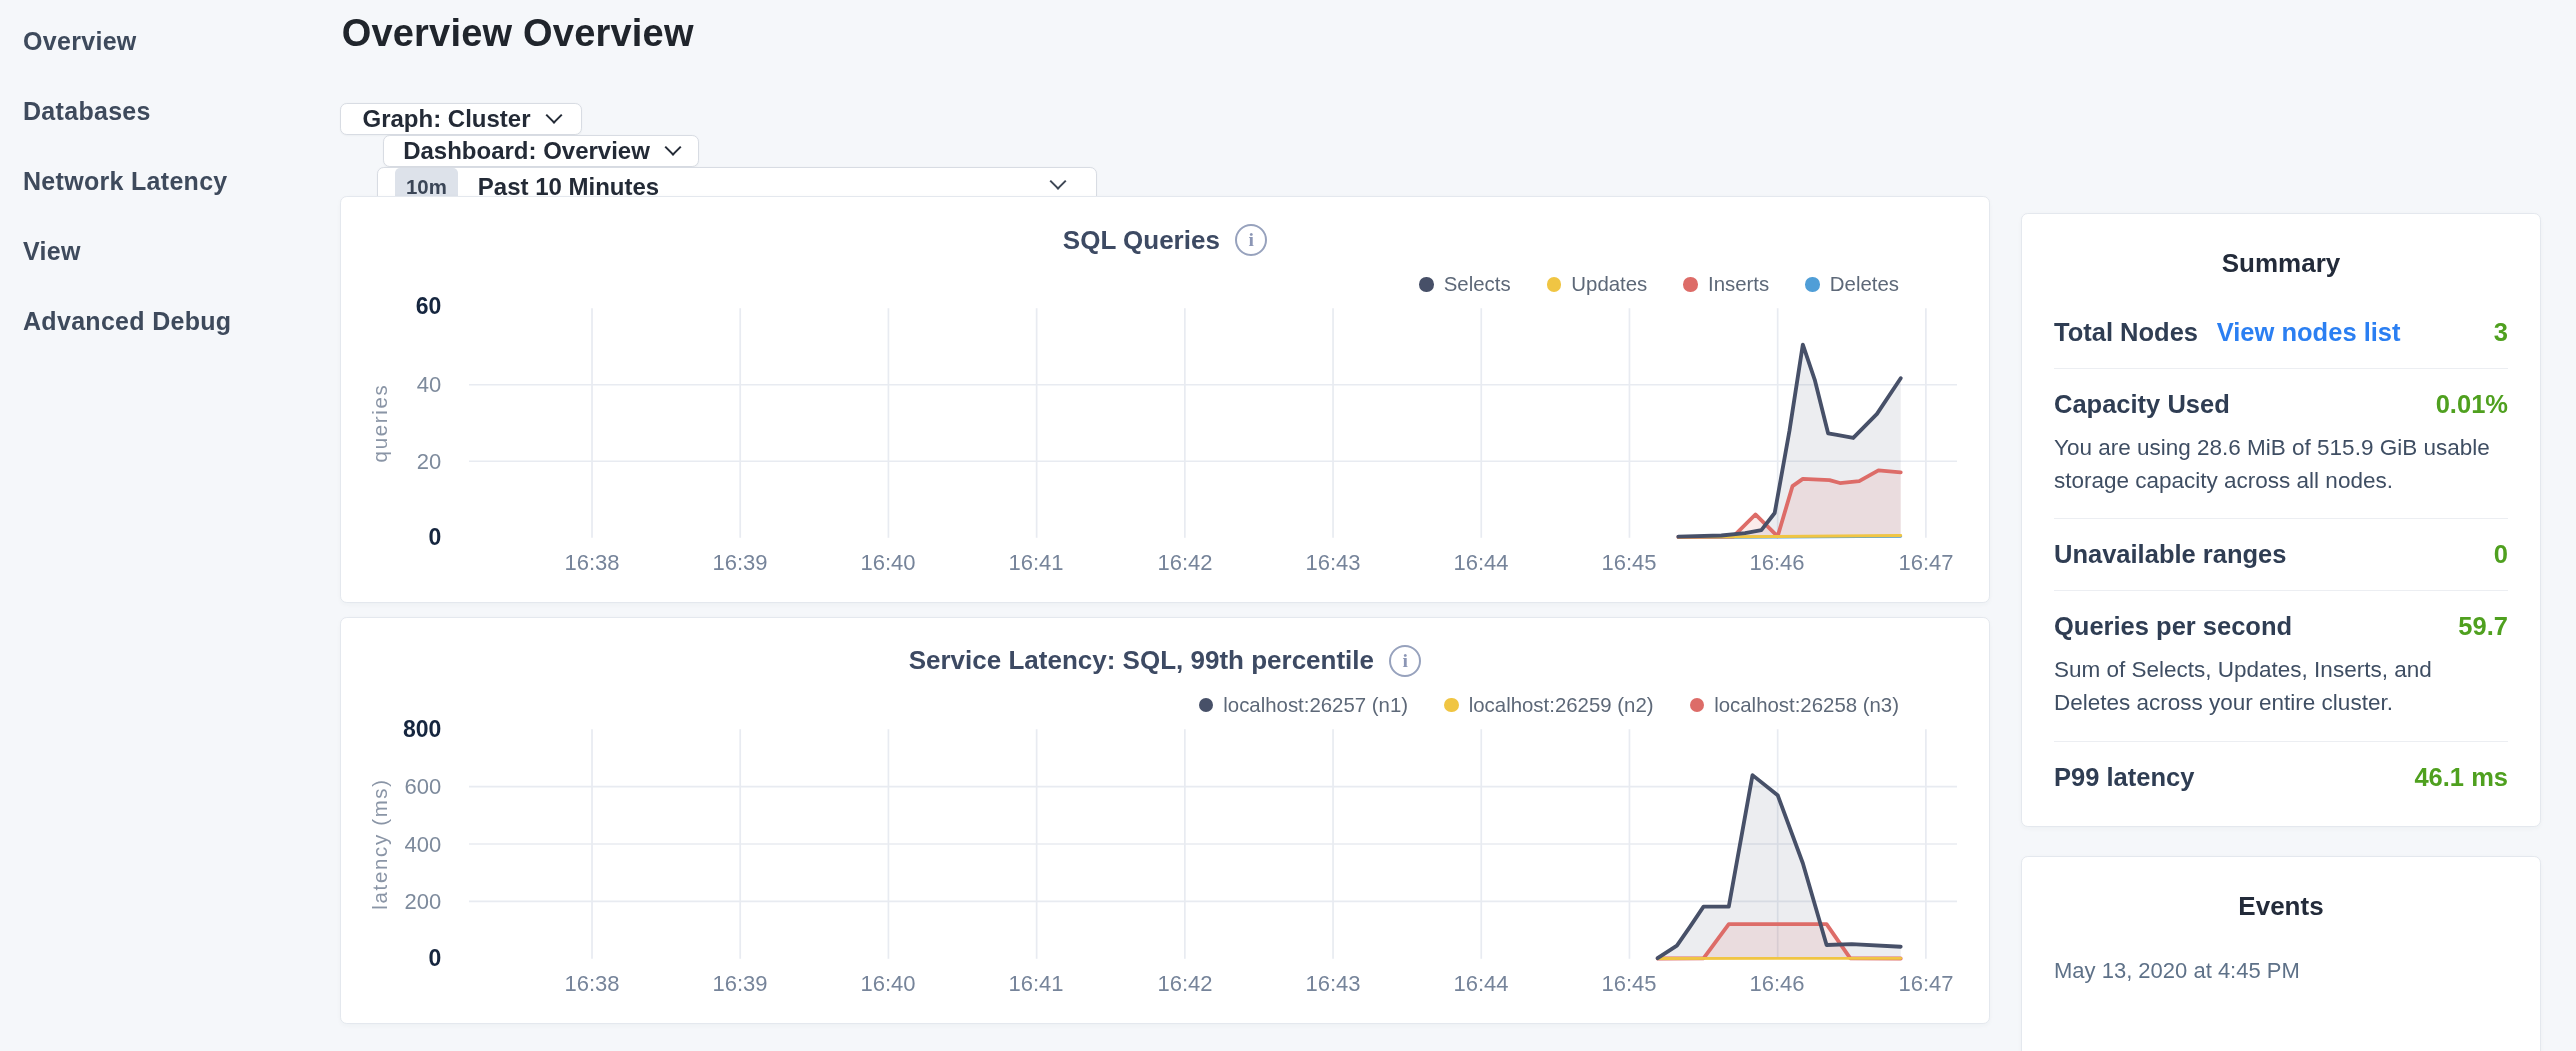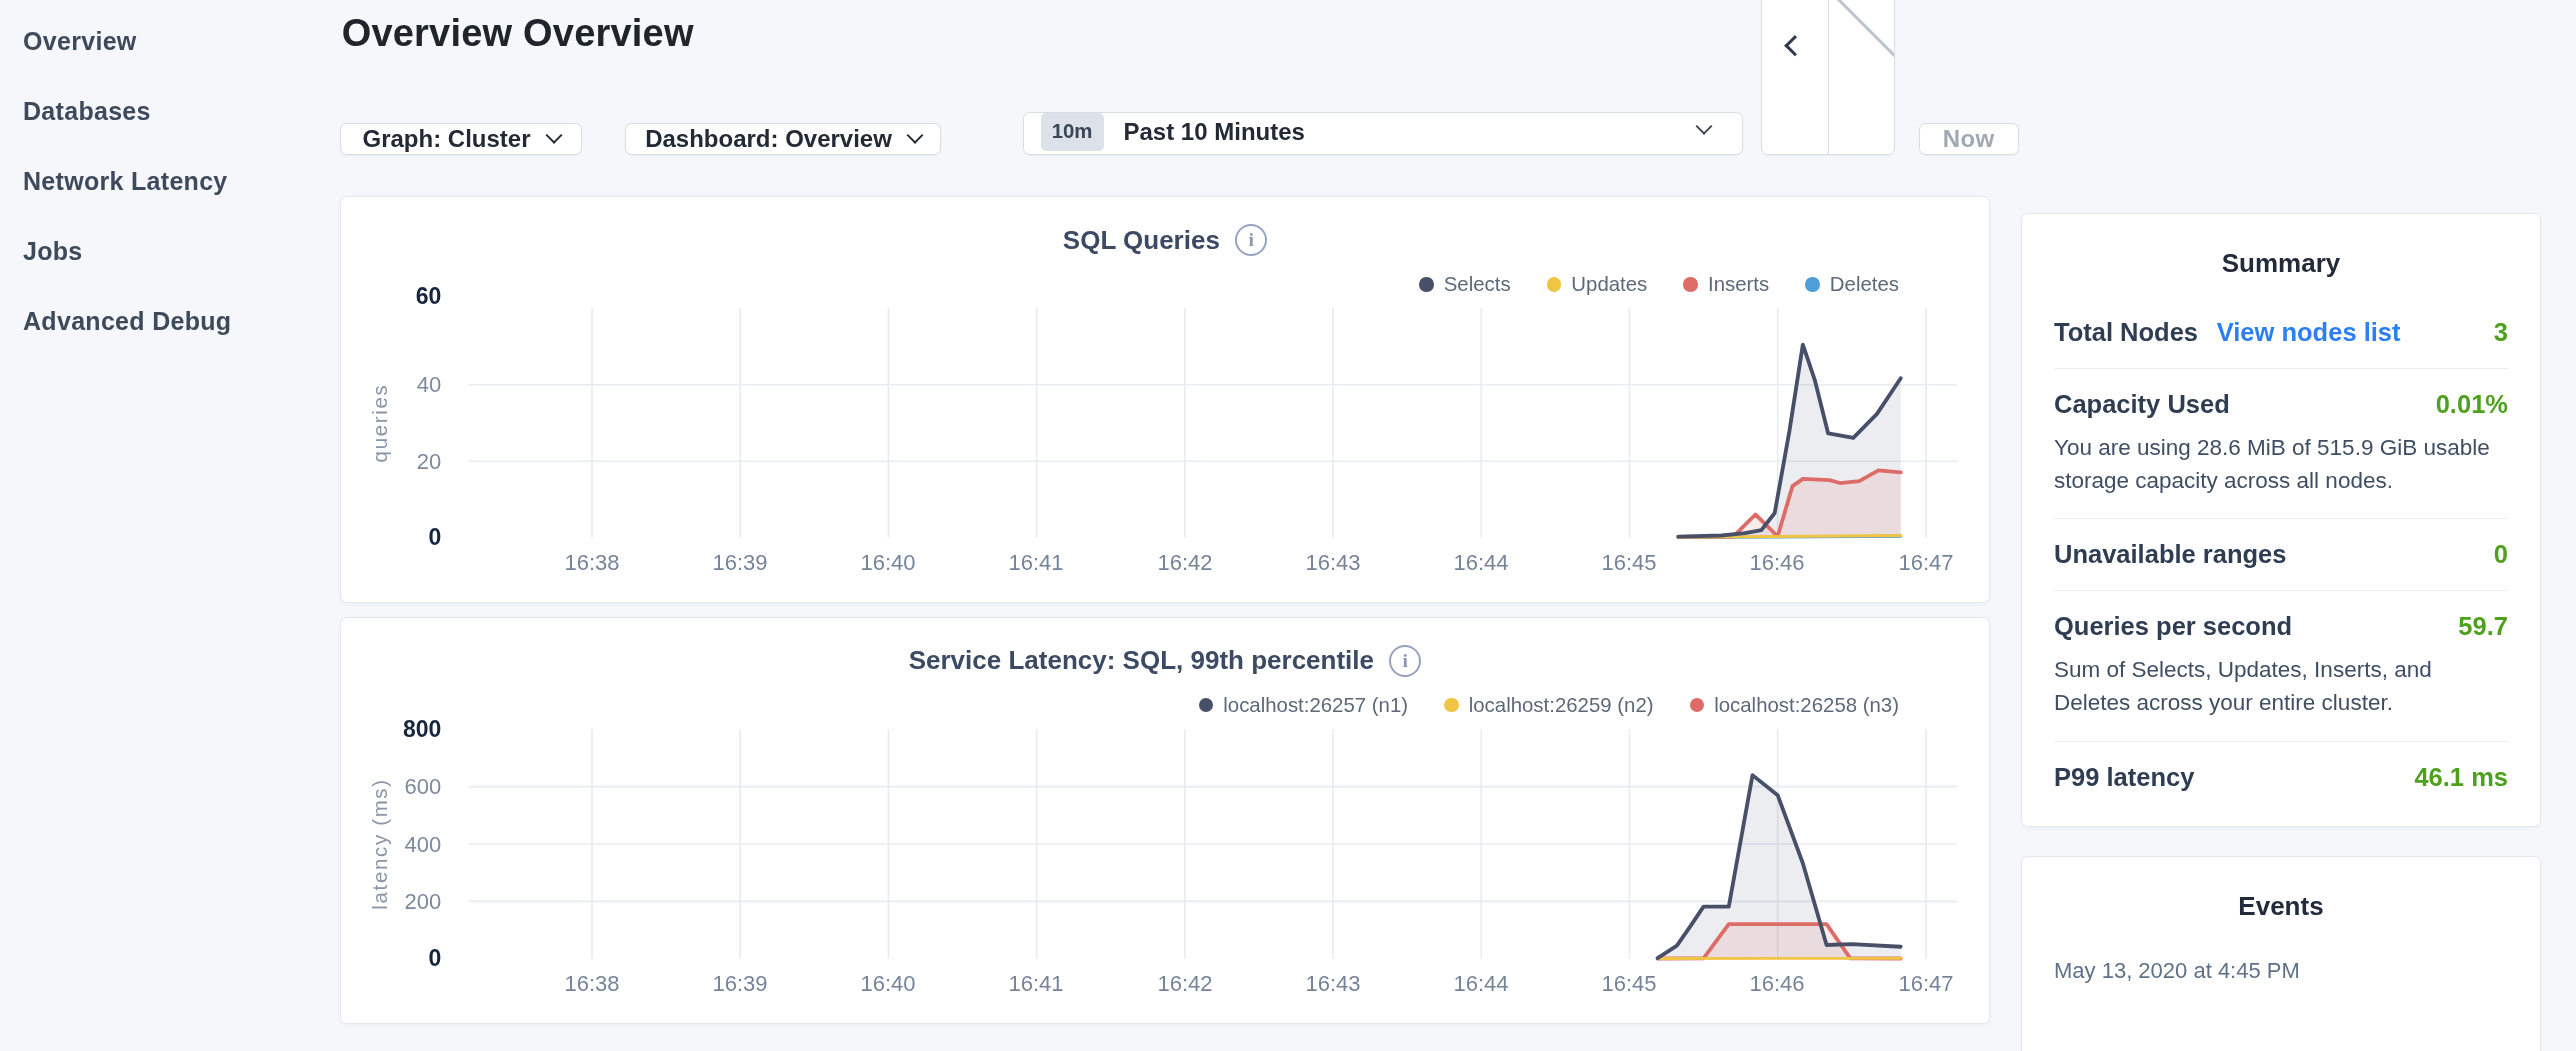--- a/index.html
+++ b/index.html
@@ -18,21 +18,21 @@
   .sidebar li {
     height:70px; display:flex; align-items:center; padding-left:23px;
     font-size:25px; font-weight:600; color:#3e4a5c; cursor:pointer; letter-spacing:0.3px;
   }
   .sidebar li.active { color:#2979f2; }
 
   
   .main { width:1650px; flex:none; }
   .page-title { margin:12px 0 0 1.7px; font-size:38px; font-weight:700; color:#20252c; letter-spacing:0.2px; }
 
-  .controls { display:flex; align-items:flex-end; height:52px; margin-top:48px; }
+  .controls { display:flex; align-items:flex-start; height:52px; margin-top:48px;flex-direction:column; }
   .btn {
     background:#fff; border:1.7px solid #d8dce3; border-radius:6.8px;
     display:flex; align-items:center; justify-content:center;
     font-size:24px; font-weight:700; color:#232a36; cursor:pointer;
     font-family:inherit; flex:none; box-shadow:0 0.9px 1.7px rgba(30,40,60,.04);
   }
   .dd { width:242px; gap:17px; }
   .dd.wide { width:316px; margin-left:43px; }
   .vdiv { width:1.7px; background:#d8dce3; margin-left:43px; flex:none; }
   .time-range { margin-left:37px; width:720px; justify-content:flex-start; padding:0 29px 3px 17px; gap:20px; position:relative; }
@@ -93,21 +93,21 @@
 </head>
 <body>
 
 <div class="app">
 
   <nav class="sidebar">
     <ul id="sidebar-list">
         <li>Overview</li>
         <li>Databases</li>
         <li>Network Latency</li>
-        <li>Jobs</li>
+        <li>View</li>
         <li>Advanced Debug</li>
       </ul>
   </nav>
 
   <main class="main">
     <h1 class="page-title">Overview Overview</h1>
 
     <div class="controls">
       <button class="btn dd">
         <span>Graph: Cluster</span>
@@ -157,21 +157,21 @@
             </span>
             <span class="legend-item">
               <span class="legend-dot" style="background:#509ED7"></span>
               <span>Deletes</span>
             </span>
           </div>
           <div class="unit-label" style="left: 39px; top: 226px;">queries</div>
           <div class="ytick edge" style="left: 15.3px; width: 85px; top: 327px;">0</div>
           <div class="ytick" style="left: 15.3px; width: 85px; top: 251px;">20</div>
           <div class="ytick" style="left: 15.3px; width: 85px; top: 174px;">40</div>
-          <div class="ytick edge" style="left: 15.3px; width: 85px; top: 86px;">60</div>
+          <div class="ytick edge" style="left: 15.3px; width: 85px; top: 96px;">60</div>
           <div class="xtick" style="left: 251px; top: 353px;">16:38</div>
           <div class="xtick" style="left: 399px; top: 353px;">16:39</div>
           <div class="xtick" style="left: 547px; top: 353px;">16:40</div>
           <div class="xtick" style="left: 695px; top: 353px;">16:41</div>
           <div class="xtick" style="left: 844px; top: 353px;">16:42</div>
           <div class="xtick" style="left: 992px; top: 353px;">16:43</div>
           <div class="xtick" style="left: 1140px; top: 353px;">16:44</div>
           <div class="xtick" style="left: 1288px; top: 353px;">16:45</div>
           <div class="xtick" style="left: 1436px; top: 353px;">16:46</div>
           <div class="xtick" style="left: 1585px; top: 353px;">16:47</div>

